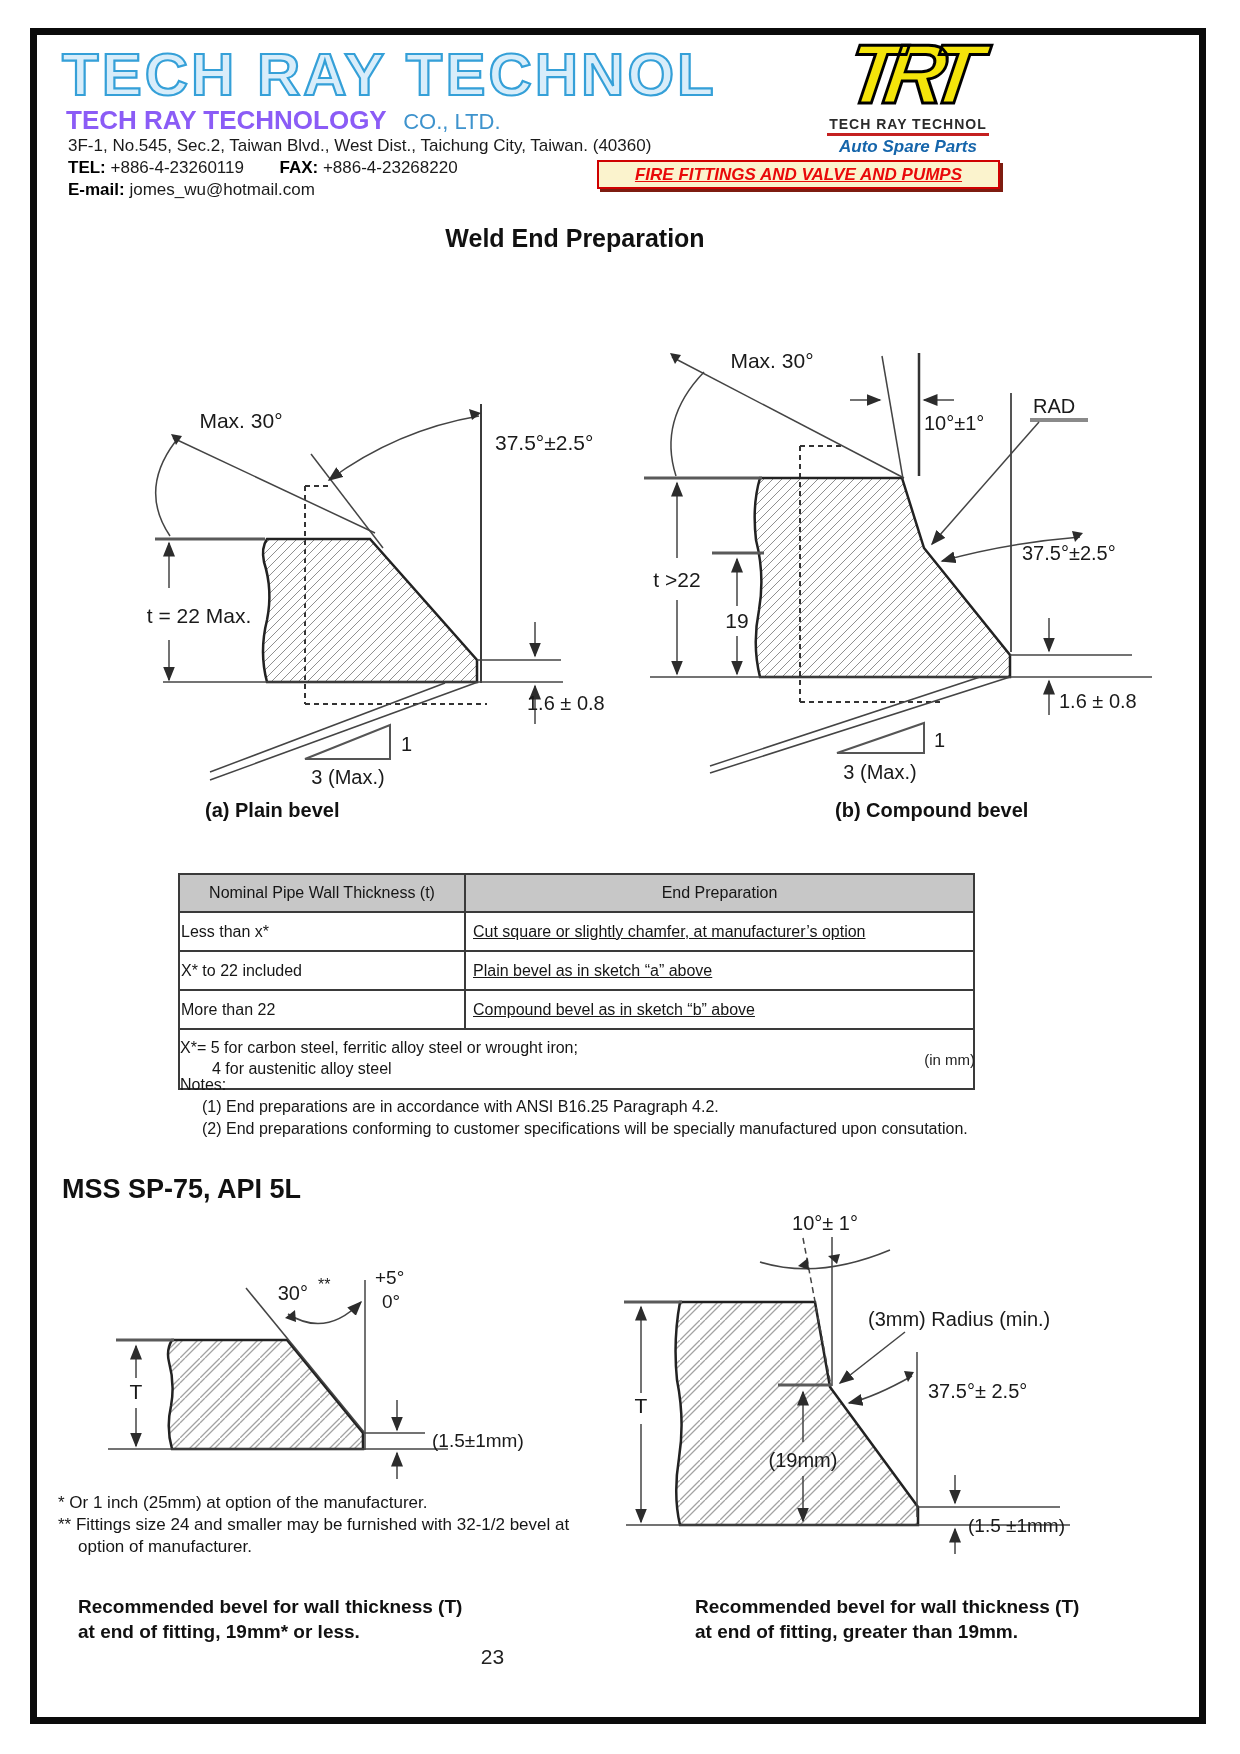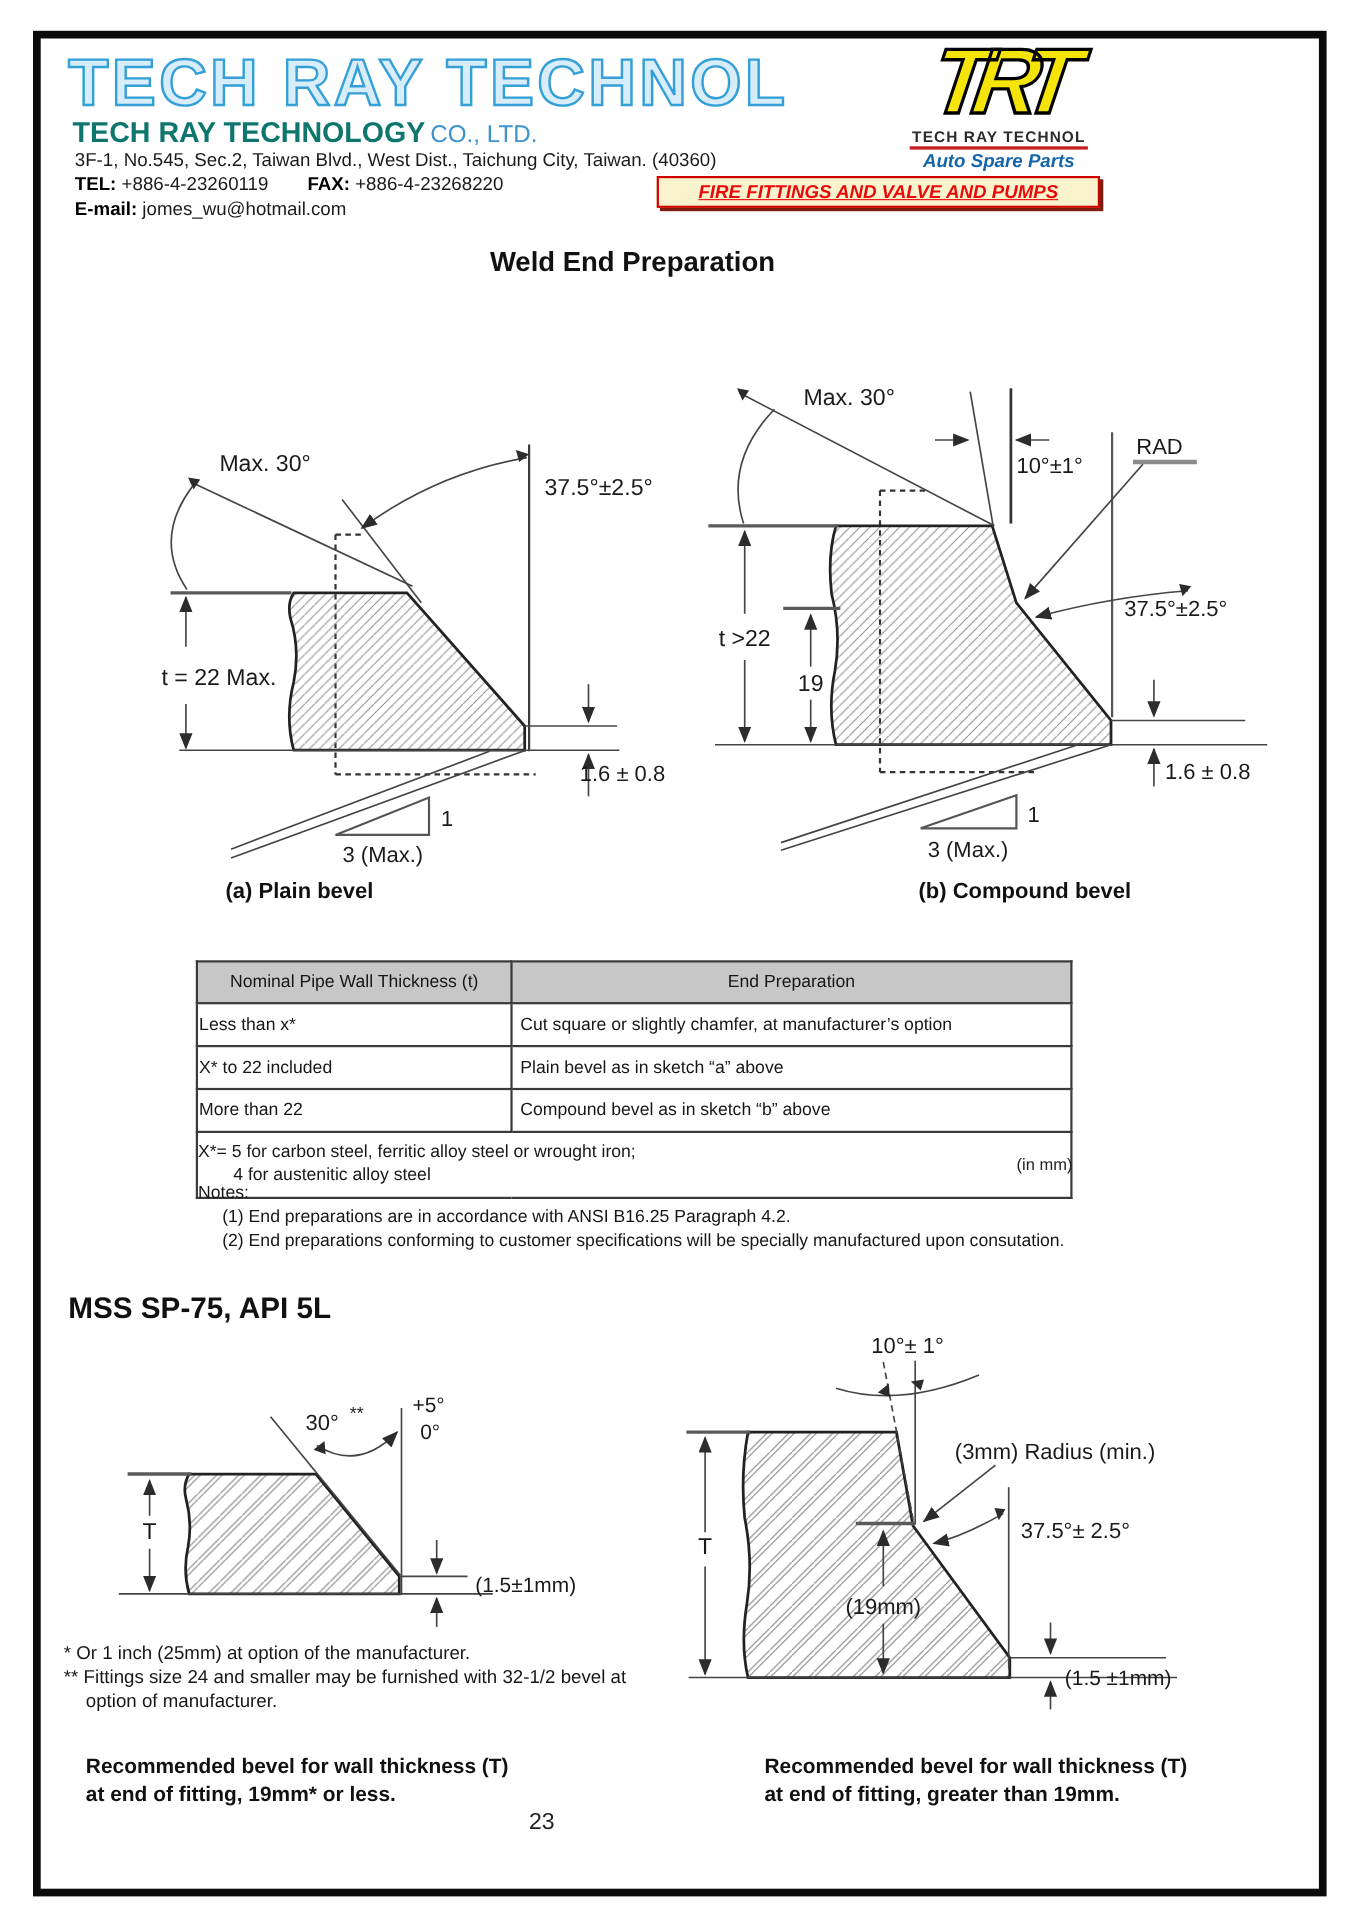--- a/index.html
+++ b/index.html
@@ -5,22 +5,22 @@
   html,body{margin:0;padding:0;background:#e8e8e8;}
   .page{position:relative;width:1240px;height:1754px;background:#ffffff;
         font-family:"Liberation Sans",sans-serif;color:#111;overflow:hidden;margin:0 auto;}
   .frame{position:absolute;left:30px;top:28px;width:1162px;height:1682px;border:7px solid #0b0b0b;}
   .abs{position:absolute;}
 
   
   .logo-big{left:62px;top:40px;font-size:60px;font-weight:bold;letter-spacing:3px;
             color:#d8edfa;-webkit-text-stroke:2.2px #35a0d8;white-space:nowrap;}
   .company-line{left:66px;top:105px;white-space:nowrap;}
-  .company-name{font-size:26px;font-weight:bold;color:#0f766e;}
-  .company-type{font-size:22px;color:#3e93cd;}
+  .company-name{font-size:26px;font-weight:bold;color:#8b5cf6;}
+  .company-type{font-size:22px;color:#3e93cd;margin-left:12px;}
   .addr{left:68px;top:136px;font-size:17px;color:#1a1a1a;white-space:nowrap;}
   .telline{left:68px;top:158px;font-size:17px;color:#1a1a1a;white-space:nowrap;}
   .telline b, .mailline b{color:#000;}
   .mailline{left:68px;top:180px;font-size:17px;color:#1a1a1a;white-space:nowrap;}
   .sp{display:inline-block;width:26px;}
 
   .trt-block{left:808px;top:34px;width:200px;text-align:center;}
   .trt-mono{font-size:84px;line-height:80px;font-style:italic;font-weight:bold;letter-spacing:-14px;
             color:#f4e40a;-webkit-text-stroke:3px #000;transform:skewX(-8deg);}
   .trt-name{margin-top:2px;font-size:14px;font-weight:bold;color:#2b2b2b;letter-spacing:1px;
@@ -37,21 +37,21 @@
   .cap{font-size:20px;font-weight:bold;color:#111;white-space:nowrap;}
   .cap-a{left:205px;top:799px;}
   .cap-b{left:835px;top:799px;}
 
   
   .spec-table{left:178px;top:873px;width:797px;border-collapse:collapse;font-size:16px;color:#161616;}
   .spec-table th,.spec-table td{border:2px solid #3a3a3a;}
   .spec-table th{background:#c7c7c7;height:34px;font-weight:normal;}
   .spec-table td{height:35px;}
   .spec-table .c1{width:282px;}
-  .spec-table .c2{padding-left:7px;}
+  .spec-table .c2{padding-left:7px;text-decoration:underline;}
   .spec-table .foot{padding:7px 8px 9px 0;line-height:21px;height:auto;}
   .spec-table .indent{padding-left:32px;}
   .inmm{left:178px;top:1051px;width:797px;text-align:right;font-size:15px;color:#222;}
 
   .notes{left:180px;top:1074px;font-size:16px;color:#161616;line-height:22px;}
   .notes .nitems{padding-left:22px;}
 
   .mss-head{left:62px;top:1174px;font-size:27px;font-weight:bold;color:#111;white-space:nowrap;}
 
   .footnotes{left:58px;top:1492px;width:560px;font-size:17px;color:#161616;line-height:22px;}

